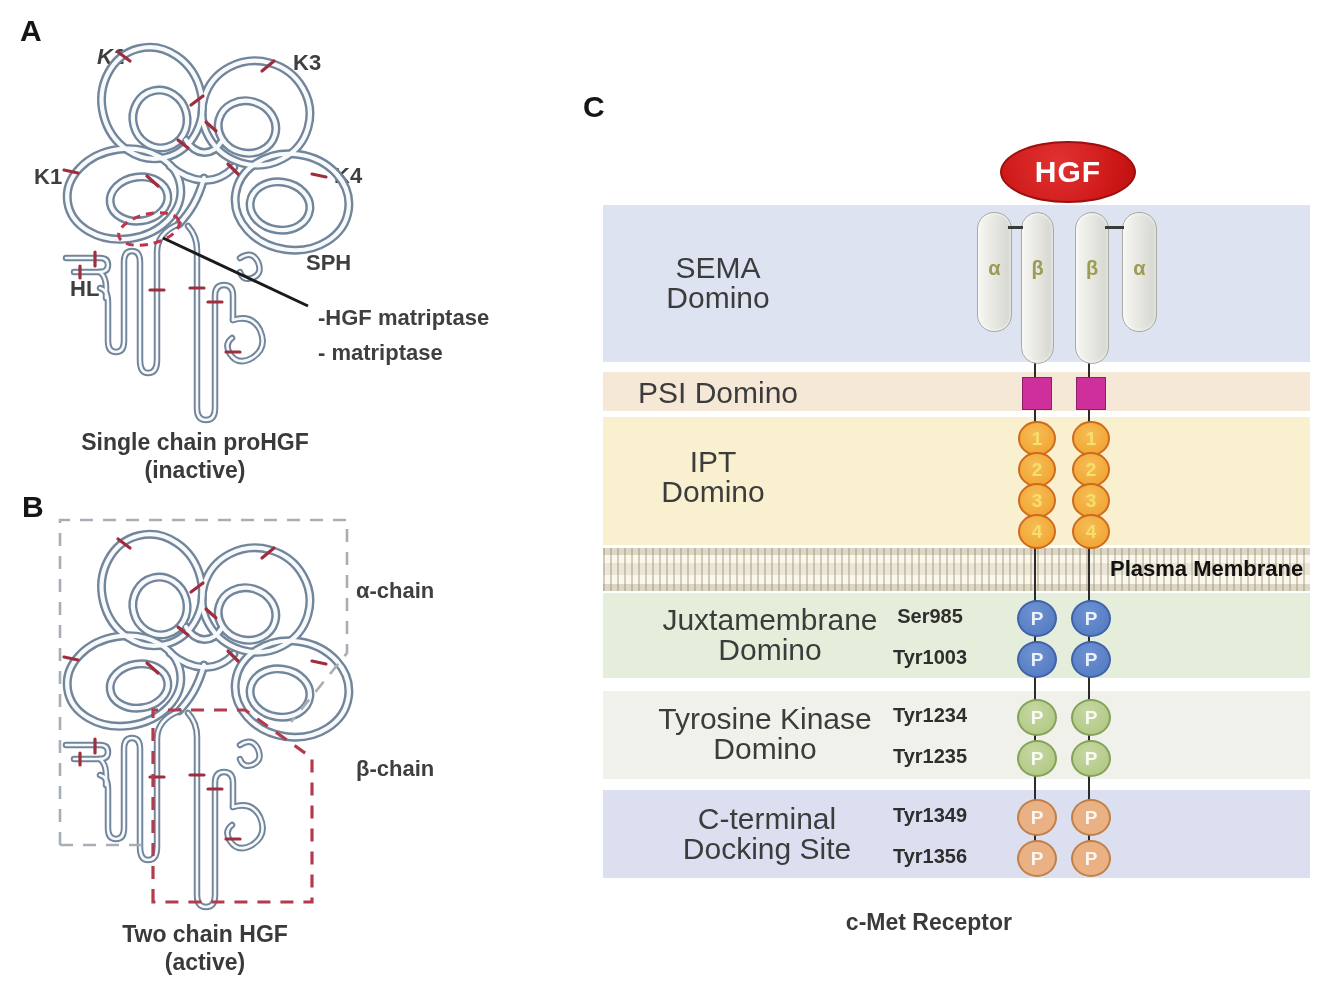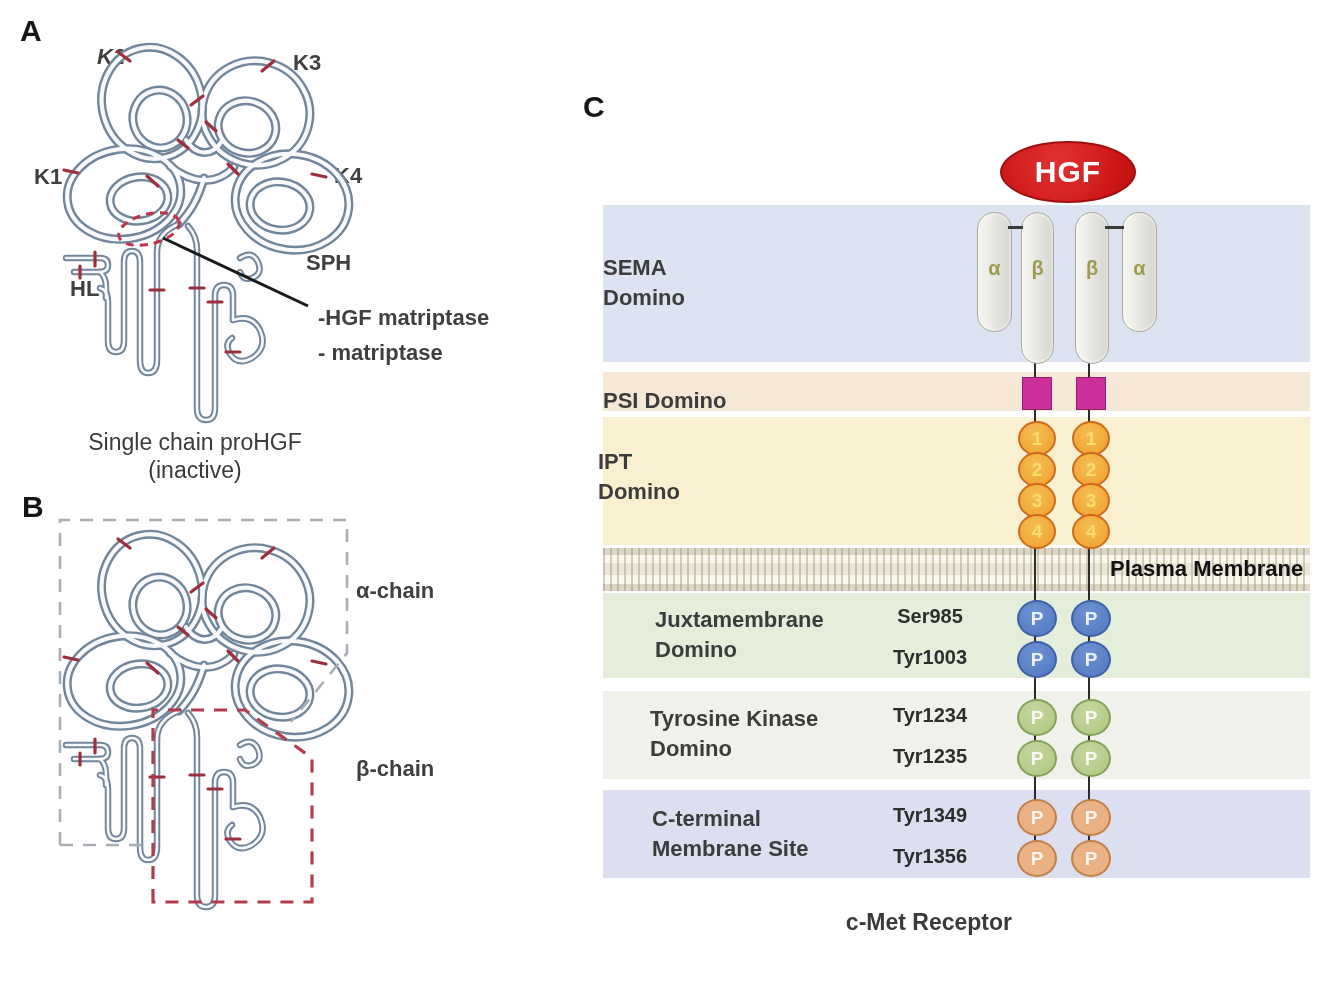--- a/index.html
+++ b/index.html
@@ -2,21 +2,21 @@
 <html><head>
 <meta charset="utf-8">
 <style>
   html,body{margin:0;padding:0;background:#ffffff;}
   body{width:1322px;height:982px;font-family:"Liberation Sans",sans-serif;color:#3a3a3a;}
   .canvas{position:relative;width:1322px;height:982px;background:#fff;overflow:hidden;}
   .abs{position:absolute;}
   
   .panel-letter{font-size:30px;font-weight:bold;color:#161616;}
   .lbl{font-size:22px;font-weight:600;color:#3f3f3f;white-space:nowrap;}
-  .cap{font-size:23px;font-weight:400;color:#3a3a3a;text-align:center;line-height:28px;}
+  .cap{font-size:23px;font-weight:700;color:#3a3a3a;text-align:center;line-height:28px;}
   
   svg.art{position:absolute;left:0;top:0;z-index:1;pointer-events:none;}
   .tube-o{fill:none;stroke:#71859b;stroke-width:9;stroke-linecap:round;stroke-linejoin:round;}
   .tube-i{fill:none;stroke:#f7f9fb;stroke-width:4.2;stroke-linecap:round;stroke-linejoin:round;}
   .thin-o{fill:none;stroke:#71859b;stroke-width:6.5;stroke-linecap:round;stroke-linejoin:round;}
   .thin-i{fill:none;stroke:#f7f9fb;stroke-width:2.6;stroke-linecap:round;stroke-linejoin:round;}
   .ticks line{stroke:#9e2e3e;stroke-width:3.2;stroke-linecap:round;}
   .reddash{fill:none;stroke:#c0334a;stroke-width:3;stroke-dasharray:8 6;}
   .arrow{stroke:#1a1a1a;stroke-width:3;}
   .greydash{fill:none;stroke:#a7aeb5;stroke-width:2.6;stroke-dasharray:13 10;}
@@ -29,21 +29,21 @@
   .band-jux{top:593px;height:85px;background:#e4eeda;}
   .band-tk{top:691px;height:88px;background:#eff1ea;}
   .band-cterm{top:790px;height:88px;background:#dbdff0;}
   .band-membrane{top:548px;height:43px;
      background:
        linear-gradient(180deg, rgba(150,140,110,.30) 0 7px, rgba(255,255,255,0) 7px 15px,
                        rgba(150,140,110,.16) 15px 27px, rgba(255,255,255,0) 27px 36px,
                        rgba(150,140,110,.30) 36px 43px),
        repeating-linear-gradient(90deg, rgba(160,150,120,.45) 0 2px, rgba(250,247,236,0) 2px 7px),
        #faf7ec;}
-  .band-label{position:absolute;width:230px;font-size:22px;font-weight:700;
+  .band-label{position:absolute;width:230px;text-align:center;font-size:30px;font-weight:400;
               color:#3c3c3c;line-height:30px;z-index:2;}
   .residue{position:absolute;width:92px;text-align:center;font-size:20px;font-weight:600;
            color:#2e2e2e;z-index:2;white-space:nowrap;}
   
   .stalk{position:absolute;width:2px;background:#2b2b2b;z-index:1;}
   .pill{position:absolute;border:1.5px solid #a9a9a3;border-radius:17px;z-index:2;
         background:linear-gradient(90deg,#f6f6f2 0%,#e9e9e4 45%,#d5d5cf 100%);
         box-shadow:inset 0 0 4px rgba(255,255,255,.8);}
   .pill span{position:absolute;top:44px;left:0;right:0;text-align:center;
              font-size:20px;font-weight:600;color:#9b9b52;}
@@ -153,54 +153,56 @@
   </div>
   <div class="abs cap" style="left:55px;top:428px;width:280px;">
     <div>Single chain proHGF</div>
     <div>(inactive)</div>
   </div>
 
   <div class="abs panel-letter" style="left:22px;top:490px;">B</div>
   <div class="abs lbl" style="left:356px;top:578px;">α-chain</div>
   <div class="abs lbl" style="left:356px;top:756px;">β-chain</div>
   <div class="abs cap" style="left:65px;top:920px;width:280px;">
+    <div>Two chain HGF</div>
+    <div>(active)</div>
   </div>
 
   <div class="abs panel-letter" style="left:583px;top:90px;">C</div>
 
   <div class="band band-sema"></div>
   <div class="band band-psi"></div>
   <div class="band band-ipt"></div>
   <div class="band band-membrane"></div>
   <div class="band band-jux"></div>
   <div class="band band-tk"></div>
   <div class="band band-cterm"></div>
 
   <div class="band-label" style="left:603px;top:253px;">
     <div>SEMA</div>
     <div>Domino</div>
   </div>
-  <div class="band-label" style="left:603px;top:378px;margin-top:8px;">
+  <div class="band-label" style="left:603px;top:378px;">
     <div>PSI Domino</div>
   </div>
   <div class="band-label" style="left:598px;top:447px;">
     <div>IPT</div>
     <div>Domino</div>
   </div>
   <div class="band-label" style="left:655px;top:605px;">
     <div>Juxtamembrane</div>
     <div>Domino</div>
   </div>
   <div class="band-label" style="left:650px;top:704px;">
     <div>Tyrosine Kinase</div>
     <div>Domino</div>
   </div>
   <div class="band-label" style="left:652px;top:804px;">
     <div>C-terminal</div>
-    <div>Membrane Site</div>
+    <div>Docking Site</div>
   </div>
 
   <div class="membrane-label">Plasma Membrane</div>
 
   <div class="residue" style="left:884px;top:605px;">Ser985</div>
   <div class="residue" style="left:884px;top:646px;">Tyr1003</div>
   <div class="residue" style="left:884px;top:704px;">Tyr1234</div>
   <div class="residue" style="left:884px;top:745px;">Tyr1235</div>
   <div class="residue" style="left:884px;top:804px;">Tyr1349</div>
   <div class="residue" style="left:884px;top:845px;">Tyr1356</div>

